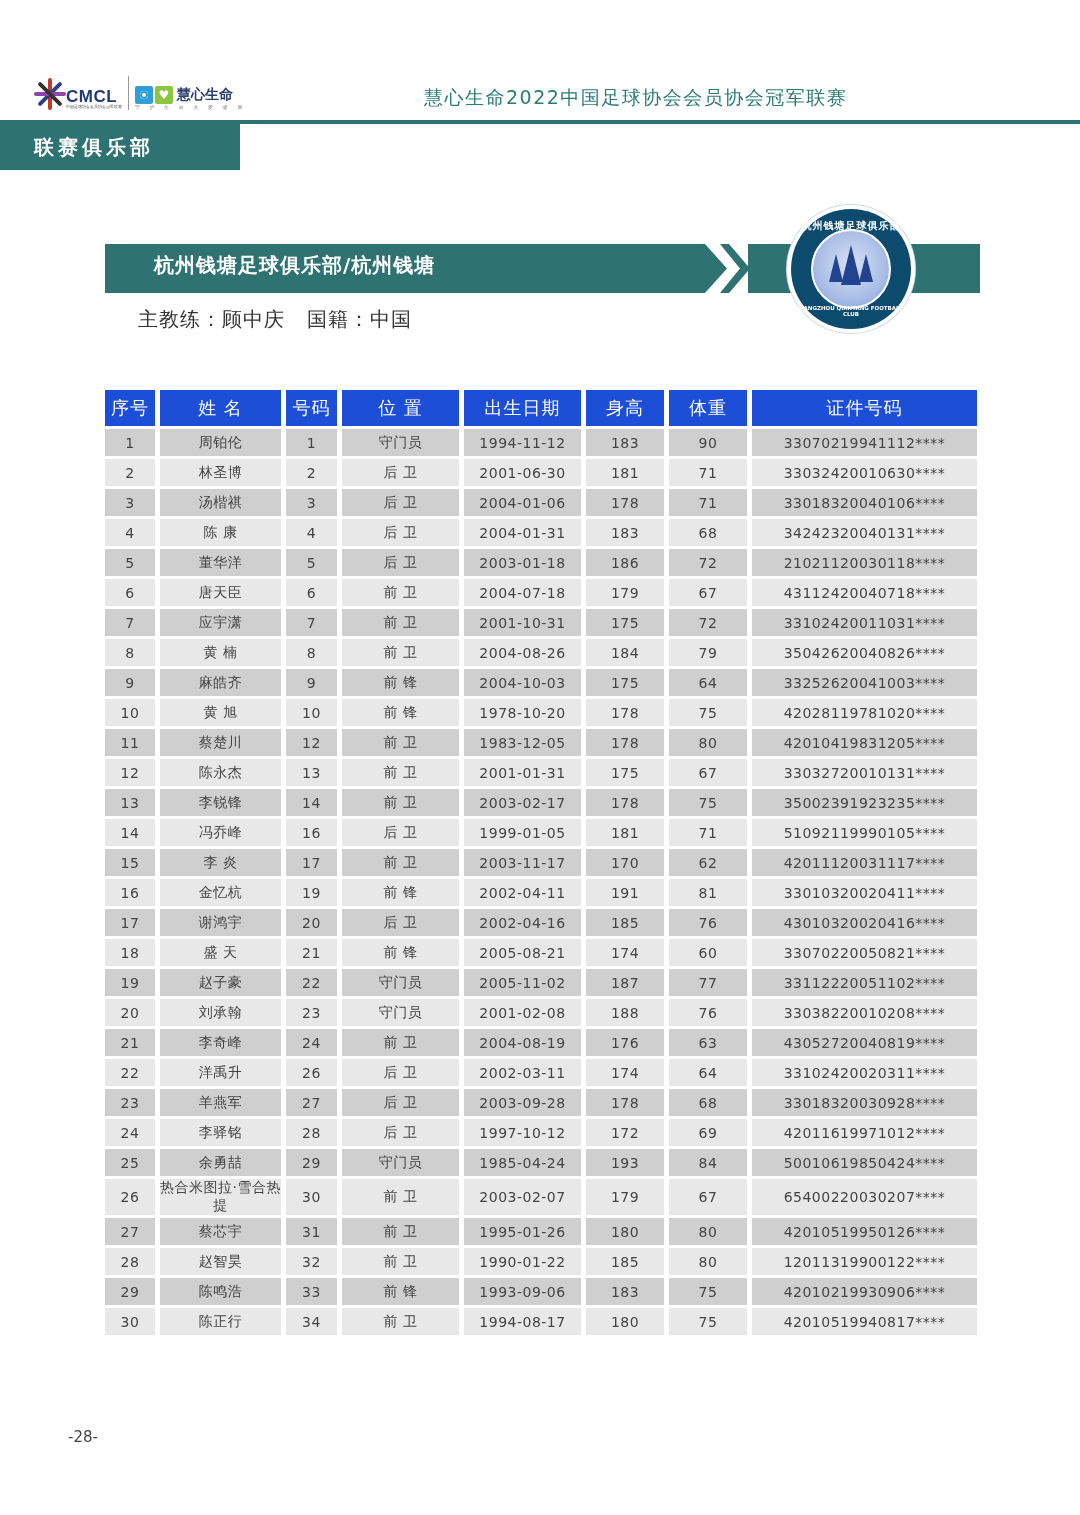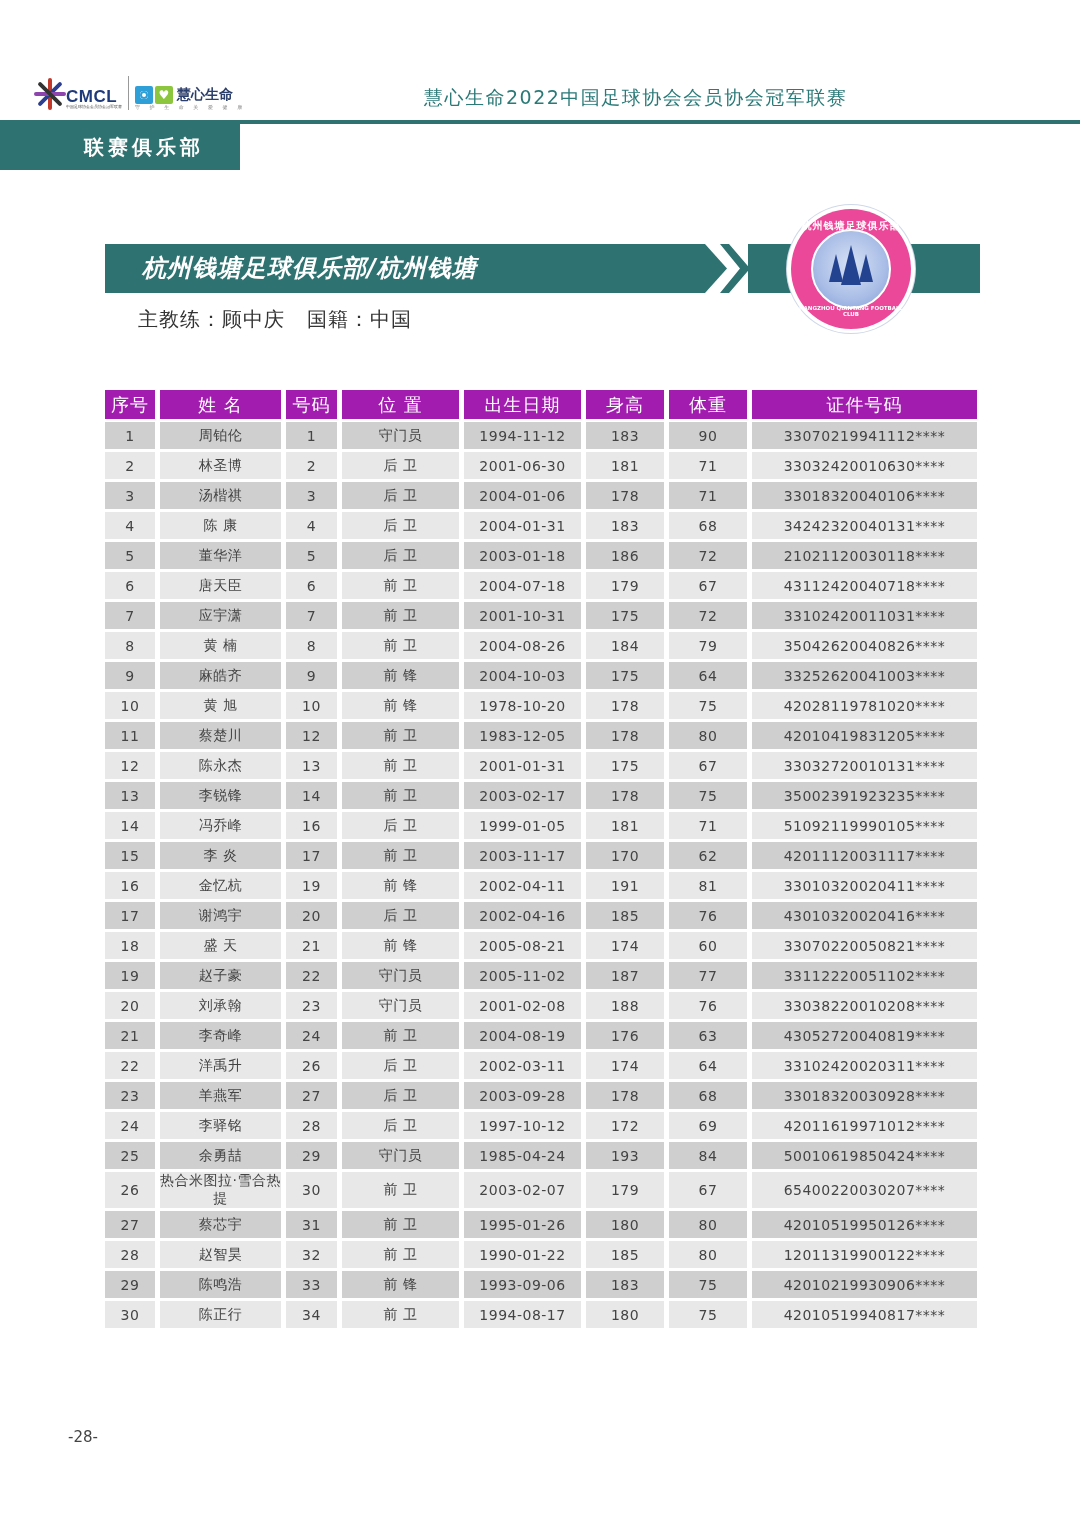--- a/index.html
+++ b/index.html
@@ -15,43 +15,43 @@
   .logo-sep { width:1px; height:34px; background:#999; margin:0 6px; }
   .hx-box { display:flex; gap:2px; }
   .hx-eye { width:18px; height:18px; background:#2f9fd8; border-radius:2px; position:relative; }
   .hx-eye::after { content:""; position:absolute; left:5px; top:5px; width:8px; height:8px; border-radius:50%; background:#fff; box-shadow: inset 0 0 0 2px #2f9fd8, inset 0 0 0 4px #fff; }
   .hx-heart { width:18px; height:18px; background:#8cc63f; border-radius:2px; color:#fff; font-size:12px; text-align:center; line-height:18px; }
   .hx-name { font-weight:bold; font-size:14px; color:#2c3e6b; }
   .hx-sub { font-size:5px; color:#888; letter-spacing:4px; }
   .event-title { position:absolute; left:424px; top:85px; font-size:19px; color:#2a7a78; letter-spacing:1.5px; }
   .top-rule { position:absolute; left:0; top:120px; width:1080px; height:4px; background:#2e7271; }
   .section-tab { position:absolute; left:0; top:124px; width:240px; height:46px; background:#2e7271; color:#fff;
-    font-size:20px; letter-spacing:4px; line-height:46px; padding-left:84px; box-sizing:border-box; font-weight:bold; }
+    font-size:20px; letter-spacing:4px; line-height:46px; padding-left:34px; box-sizing:border-box; font-weight:bold; }
   .club-banner { position:absolute; left:105px; top:244px; width:622px; height:49px; background:#2e7271;
     clip-path: polygon(0 0, 600px 0, 622px 50%, 600px 100%, 0 100%); }
-  .club-name { position:absolute; left:142px; top:252px; font-size:24px; color:#fff; font-weight:bold; letter-spacing:1px;font-style:italic; }
+  .club-name { position:absolute; left:154px; top:252px; font-size:20px; color:#fff; font-weight:bold; letter-spacing:1px; }
   .chev { position:absolute; left:720px; top:244px; width:30px; height:49px; background:#2e7271;
     clip-path: polygon(0 0, 9px 0, 30px 50%, 9px 100%, 0 100%, 20px 50%); }
   .banner-right { position:absolute; left:748px; top:244px; width:232px; height:49px; background:#2e7271;
     clip-path: polygon(0 0, 100% 0, 100% 100%, 0 100%, 0 100%); }
   .badge { position:absolute; left:787px; top:205px; width:128px; height:128px; border-radius:50%;
     background:#fff; box-shadow:0 0 0 1px #cfd8e8; }
-  .badge .ring { position:absolute; inset:4px; border-radius:50%; background:#ec4899; }
+  .badge .ring { position:absolute; inset:4px; border-radius:50%; background:#0c4a6e; }
   .badge .inner { position:absolute; inset:20px; border-radius:50%; background:radial-gradient(circle at 50% 45%, #d7e2f5 0%, #a9bde6 60%, #7f9bd6 100%); border:2px solid #fff; }
   .badge .tower { position:absolute; left:50%; top:18%; transform:translateX(-50%); width:0; height:0;
     border-left:10px solid transparent; border-right:10px solid transparent; border-bottom:40px solid #23428f; }
   .badge .tower.l { left:30%; top:30%; border-left:7px solid transparent; border-right:7px solid transparent; border-bottom:28px solid #23428f; }
   .badge .tower.r { left:70%; top:30%; border-left:7px solid transparent; border-right:7px solid transparent; border-bottom:28px solid #23428f; }
   .badge .arc-text { position:absolute; left:0; right:0; top:10px; text-align:center; font-size:10px; color:#fff; font-weight:bold; letter-spacing:1px; }
   .badge .arc-text-b { position:absolute; left:0; right:0; bottom:12px; text-align:center; font-size:5.5px; color:#fff; font-weight:bold; }
   .coach-line { position:absolute; left:138px; top:306px; font-size:20px; color:#333; letter-spacing:1px; }
   .coach-line .gap { display:inline-block; width:22px; }
 
   table.roster { position:absolute; left:103px; top:387px; border-collapse:separate; border-spacing:5px 3px; margin-left:-3px; }
-  table.roster th { background:#a21caf; color:#fff; font-weight:normal; font-size:18px; height:29px; padding:0; text-align:center; letter-spacing:1px; }
+  table.roster th { background:#1d4ed8; color:#fff; font-weight:normal; font-size:18px; height:36px; padding:0; text-align:center; letter-spacing:1px; }
   table.roster td { height:27px; padding:0; text-align:center; font-size:14px; color:#444; font-family:"DejaVu Sans", sans-serif; letter-spacing:0.5px; }
   table.roster tr.odd td { background:#cfcfcf; }
   table.roster tr.even td { background:#e8e8e8; }
   .c1 { width:50px; } .c2 { width:121px; } .c3 { width:51px;margin-top:36px; } .c4 { width:117px; }
   .c5 { width:117px; } .c6 { width:78px; } .c7 { width:78px; } .c8 { width:225px; }
   td.name-long { font-size:12px; letter-spacing:0; }
   .page-num { position:absolute; left:68px; top:1428px; font-size:15px; color:#444;text-align:center; }
 </style>
 </head>
 <body>

